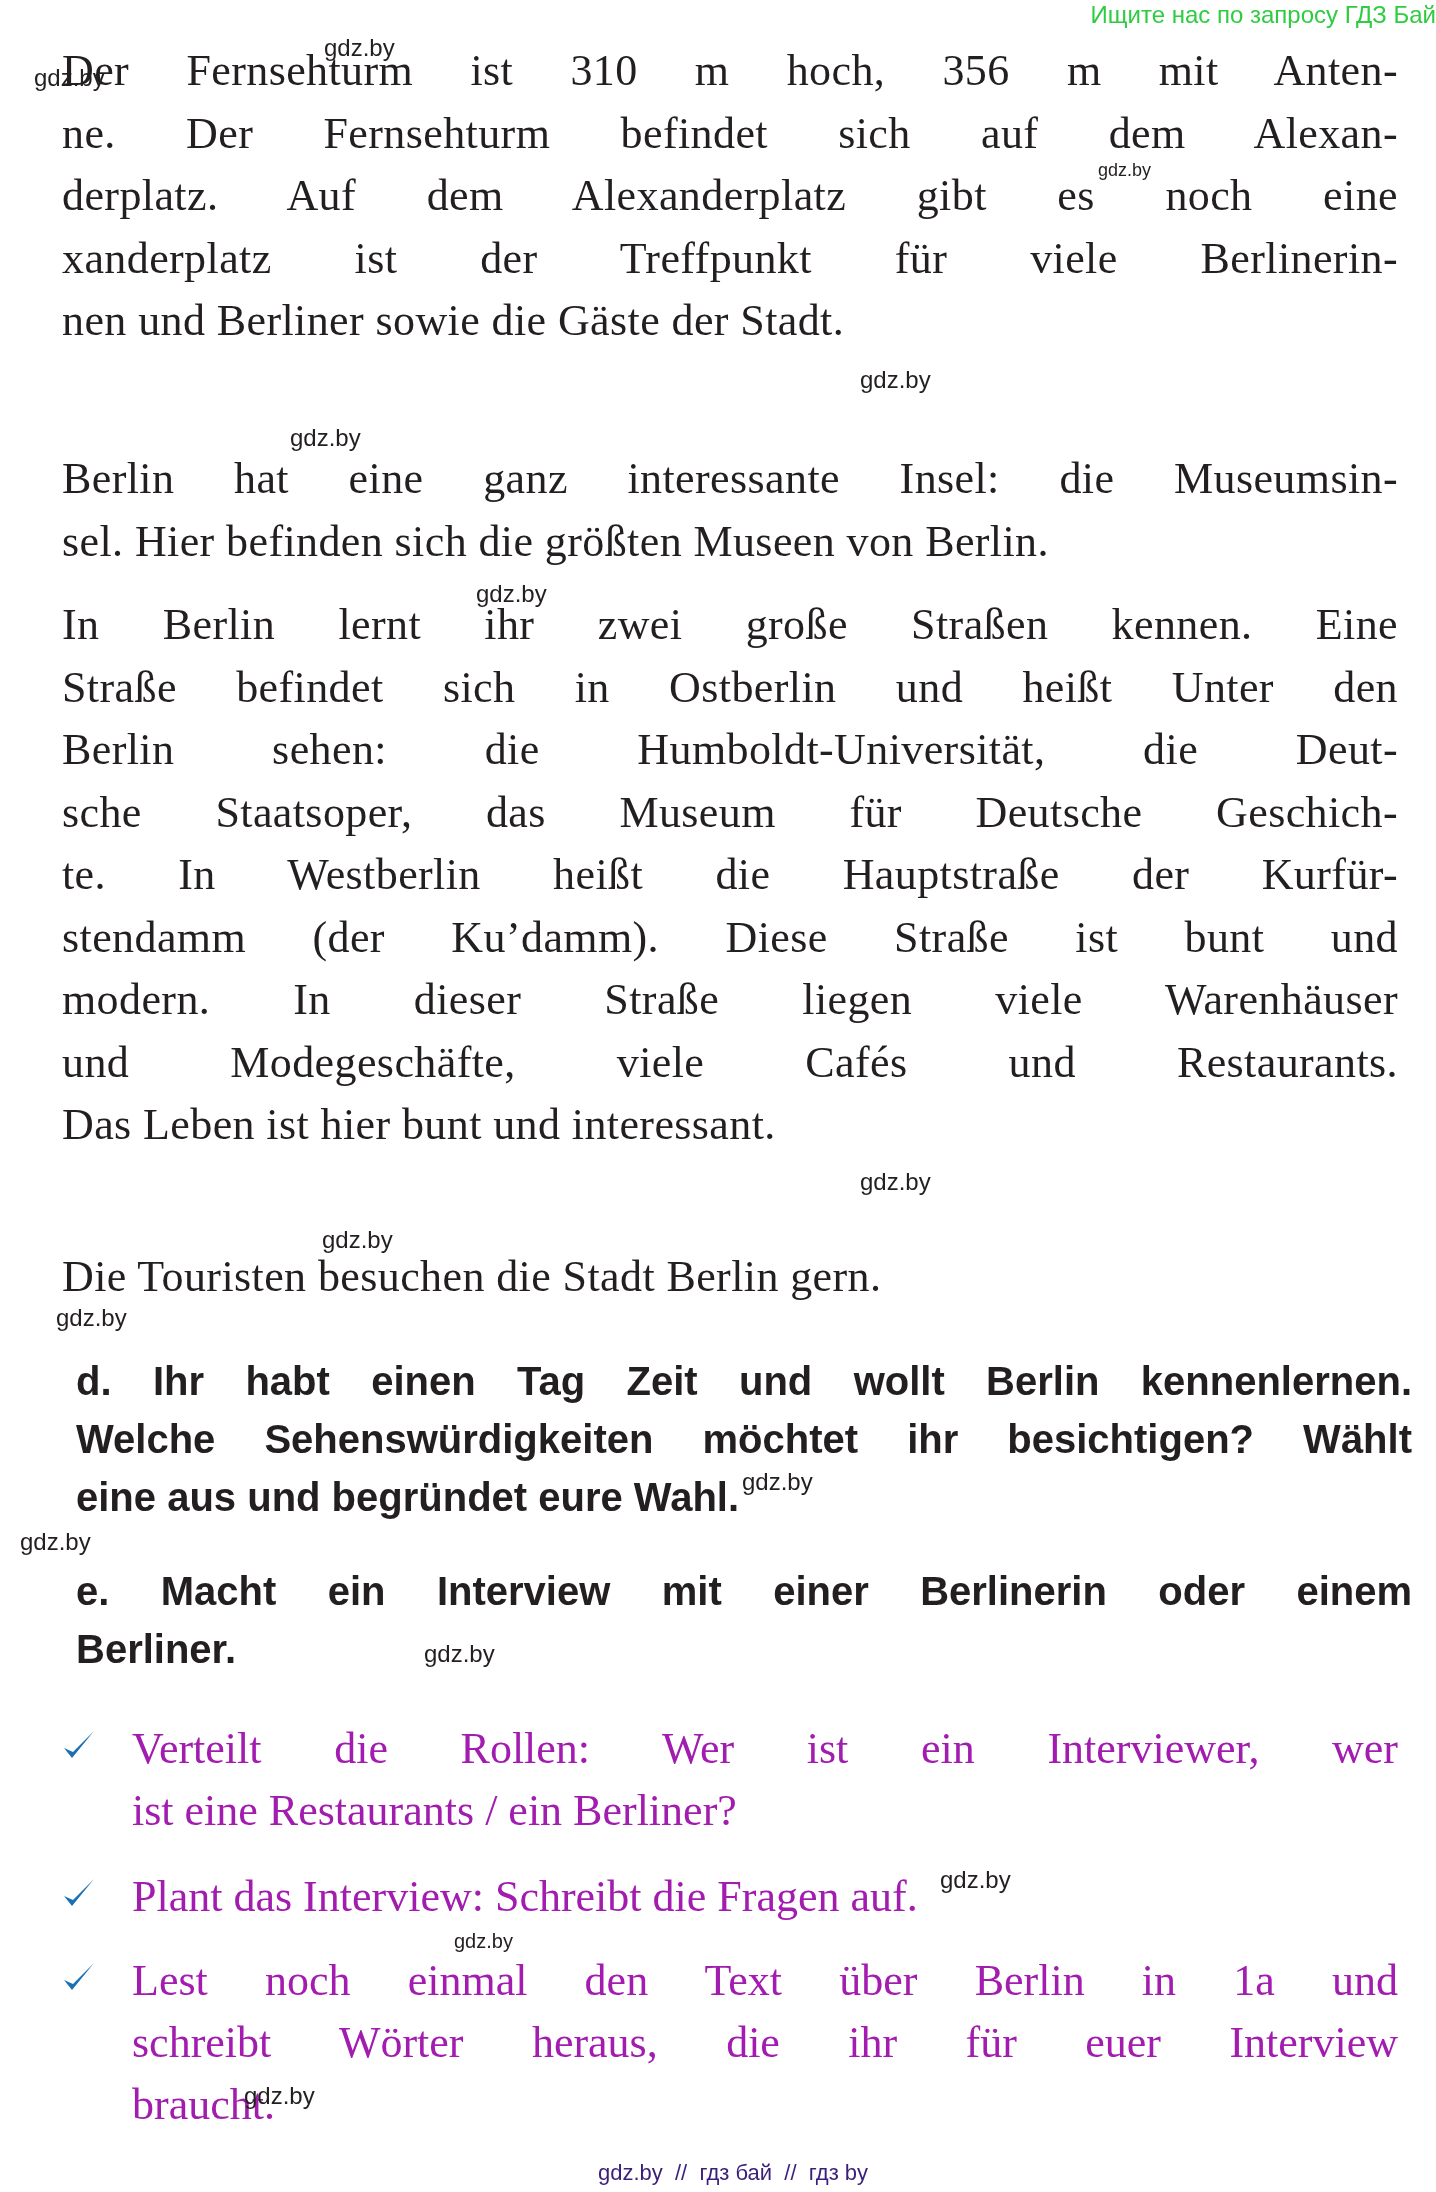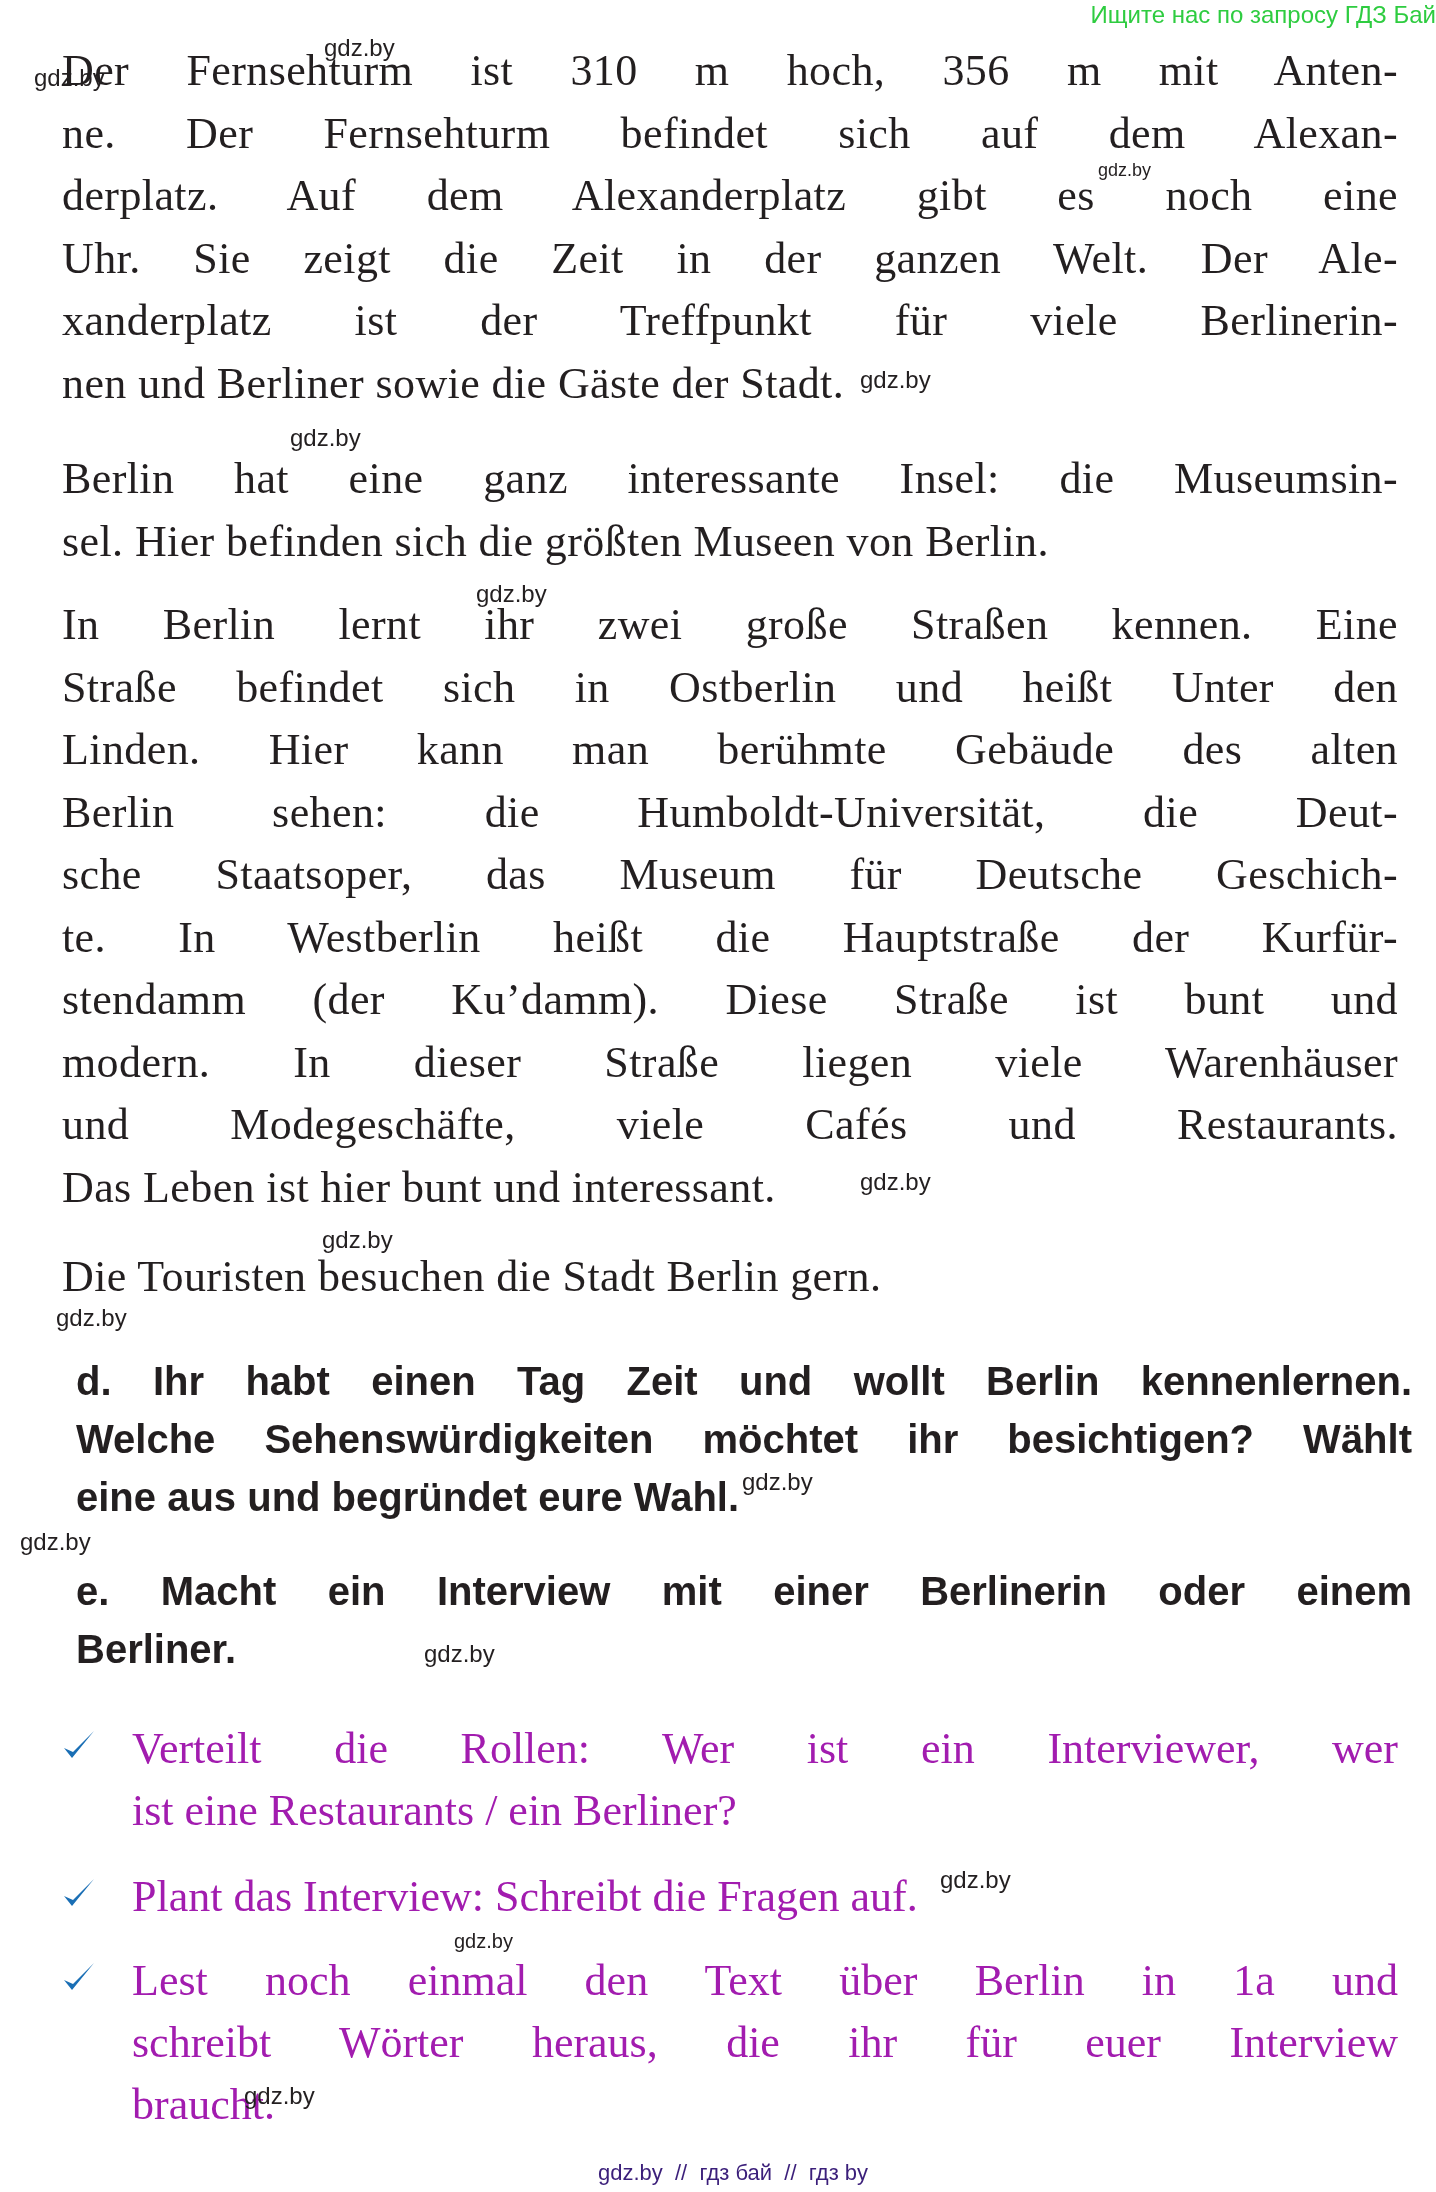--- a/index.html
+++ b/index.html
@@ -22,34 +22,32 @@
 </style>
 </head>
 <body>
 
 <div class="top-banner">Ищите нас по запросу ГДЗ Бай</div>
 
 <div class="para" style="top:40px;">
   <span class="line">Der Fernsehturm ist 310 m hoch, 356 m mit Anten-</span>
   <span class="line">ne. Der Fernsehturm befindet sich auf dem Alexan-</span>
   <span class="line">derplatz. Auf dem Alexanderplatz gibt es noch eine</span>
-  <span class="line">Uhr. Sie zeigt die Zeit in der ganzen Welt. Der Ale-</span>
   <span class="line">xanderplatz ist der Treffpunkt für viele Berlinerin-</span>
   <span class="line last">nen und Berliner sowie die Gäste der Stadt.</span>
 </div>
 
 <div class="para" style="top:448px;">
   <span class="line">Berlin hat eine ganz interessante Insel: die Museumsin-</span>
   <span class="line last">sel. Hier befinden sich die größten Museen von Berlin.</span>
 </div>
 
 <div class="para" style="top:594px;">
   <span class="line">In Berlin lernt ihr zwei große Straßen kennen. Eine</span>
   <span class="line">Straße befindet sich in Ostberlin und heißt Unter den</span>
-  <span class="line">Linden. Hier kann man berühmte Gebäude des alten</span>
   <span class="line">Berlin sehen: die Humboldt-Universität, die Deut-</span>
   <span class="line">sche Staatsoper, das Museum für Deutsche Geschich-</span>
   <span class="line">te. In Westberlin heißt die Hauptstraße der Kurfür-</span>
   <span class="line">stendamm (der Ku’damm). Diese Straße ist bunt und</span>
   <span class="line">modern. In dieser Straße liegen viele Warenhäuser</span>
   <span class="line">und Modegeschäfte, viele Cafés und Restaurants.</span>
   <span class="line last">Das Leben ist hier bunt und interessant.</span>
 </div>
 
 <div class="para" style="top:1246px;">

